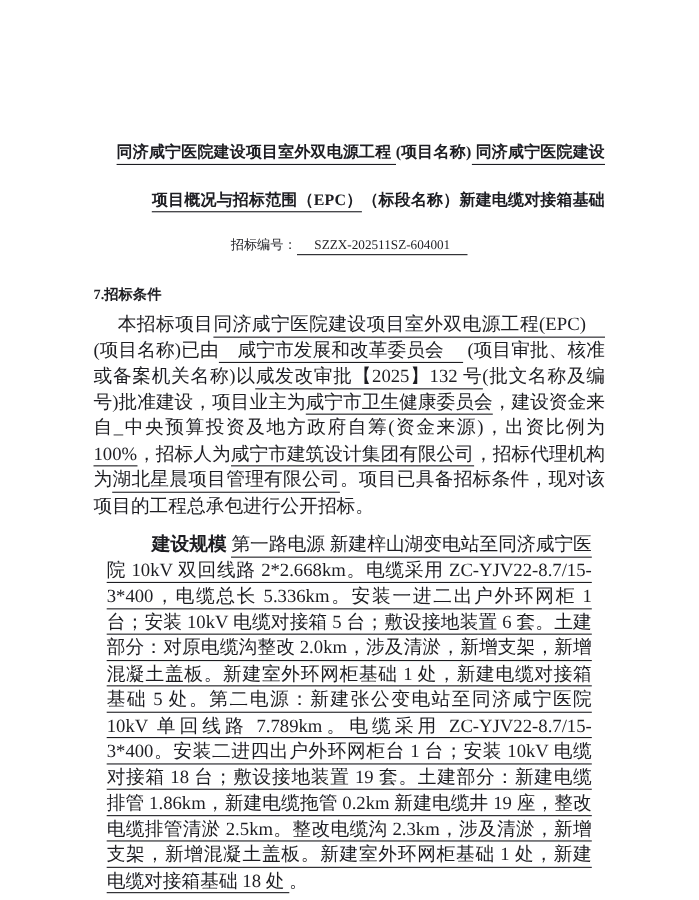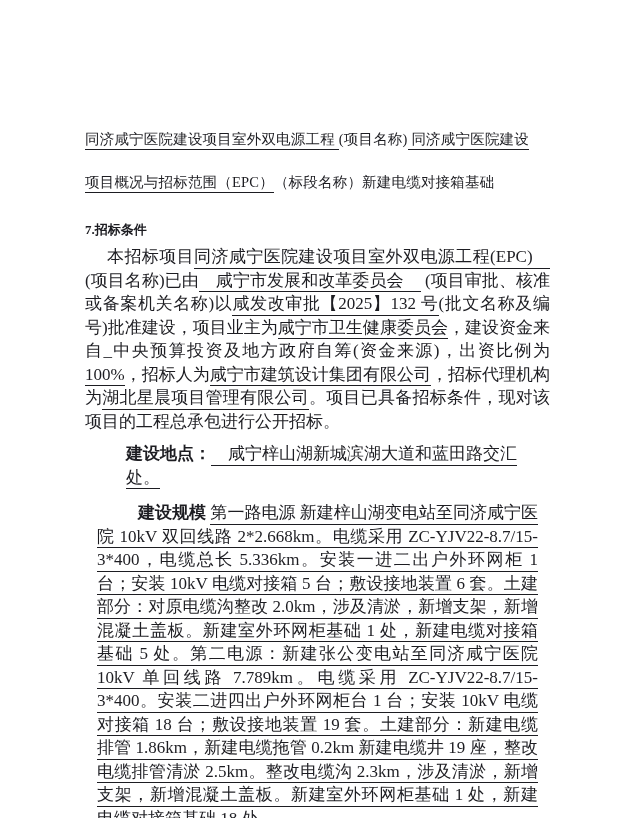--- a/index.html
+++ b/index.html
@@ -9,22 +9,22 @@
     background: #ffffff;
     overflow: hidden;
     font-family: "Liberation Serif", "DejaVu Serif", serif;
     color: #1d1d22;
     -webkit-font-smoothing: antialiased;
   }
   .page { padding: 129px 85px 0 85px; box-sizing: border-box; }
 
   .title-line {
     font-size: 14.5px;
-    font-weight: 400;
-    text-align: left;
+    font-weight: 700;
+    text-align: right;
     line-height: 20px;
     margin-bottom: 23px;
     white-space: nowrap;
     letter-spacing: 0.2px;
   }
 
   .bid-no {
     text-align: center;
     font-size: 12px;
     margin-top: 9px;
@@ -73,28 +73,30 @@
 </head>
 <body>
 
 <div class="page">
 
   <div>
     <div class="title-line"><span class="u">同济咸宁医院建设项目室外双电源工程 </span><span>(项目名称)</span><span class="u"> 同济咸宁医院建设</span></div>
     <div class="title-line"><span class="u">项目概况与招标范围（EPC）</span><span>（标段名称）</span><span>新建电缆对接箱基础</span></div>
   </div>
 
+  <div class="bid-no">
+    <span>招标编号：</span><span class="bid-val">SZZX-202511SZ-604001</span>
+  </div>
 
   <div class="h">7.招标条件</div>
 
   <p class="para indent"><span>本招标项目</span><span class="u">同济咸宁医院建设项目室外双电源工程(EPC)　</span><span> (项目名称)已由</span><span class="u">　咸宁市发展和改革委员会　</span><span> (项目审批、核准或备案机关名称)以</span><span class="u">咸发改审批【2025】132 号</span><span>(批文名称及编号)批准建设，项目业主为</span><span class="u">咸宁市卫生健康委员会</span><span>，建设资金来自_中央预算投资及地方政府自筹(资金来源)，出资比例为 </span><span class="u">100%</span><span>，招标人为</span><span class="u">咸宁市建筑设计集团有限公司</span><span>，招标代理机构为</span><span class="u">湖北星晨项目管理有限公司</span><span>。项目已具备招标条件，现对该项目的工程总承包进行公开招标。</span></p>
 
 
 
-  <p class="para loc"><span class="b">建设地点：</span><span class="u">　咸宁梓山湖新城滨湖大道和蓝田路交汇处。</span></p>
 
   <p class="para scale"><span class="b">建设规模 </span><span class="u"> 第一路电源 新建梓山湖变电站至同济咸宁医院 10kV 双回线路 2*2.668km。电缆采用 ZC-YJV22-8.7/15-3*400，电缆总长 5.336km。安装一进二出户外环网柜 1 台；安装 10kV 电缆对接箱 5 台；敷设接地装置 6 套。土建部分：对原电缆沟整改 2.0km，涉及清淤，新增支架，新增混凝土盖板。新建室外环网柜基础 1 处，新建电缆对接箱基础 5 处。第二电源：新建张公变电站至同济咸宁医院 10kV 单回线路 7.789km。电缆采用 ZC-YJV22-8.7/15-3*400。安装二进四出户外环网柜台 1 台；安装 10kV 电缆对接箱 18 台；敷设接地装置 19 套。土建部分：新建电缆排管 1.86km，新建电缆拖管 0.2km 新建电缆井 19 座，整改电缆排管清淤 2.5km。整改电缆沟 2.3km，涉及清淤，新增支架，新增混凝土盖板。新建室外环网柜基础 1 处，新建电缆对接箱基础 18 处 </span><span>。</span></p>
 
   <p class="para other"><span class="b">其他： </span><span class="u blank">/</span><span>。</span></p>
 
   <div class="sub">2.2 招标范围</div>
 
 </div>
 
 </body></html>

